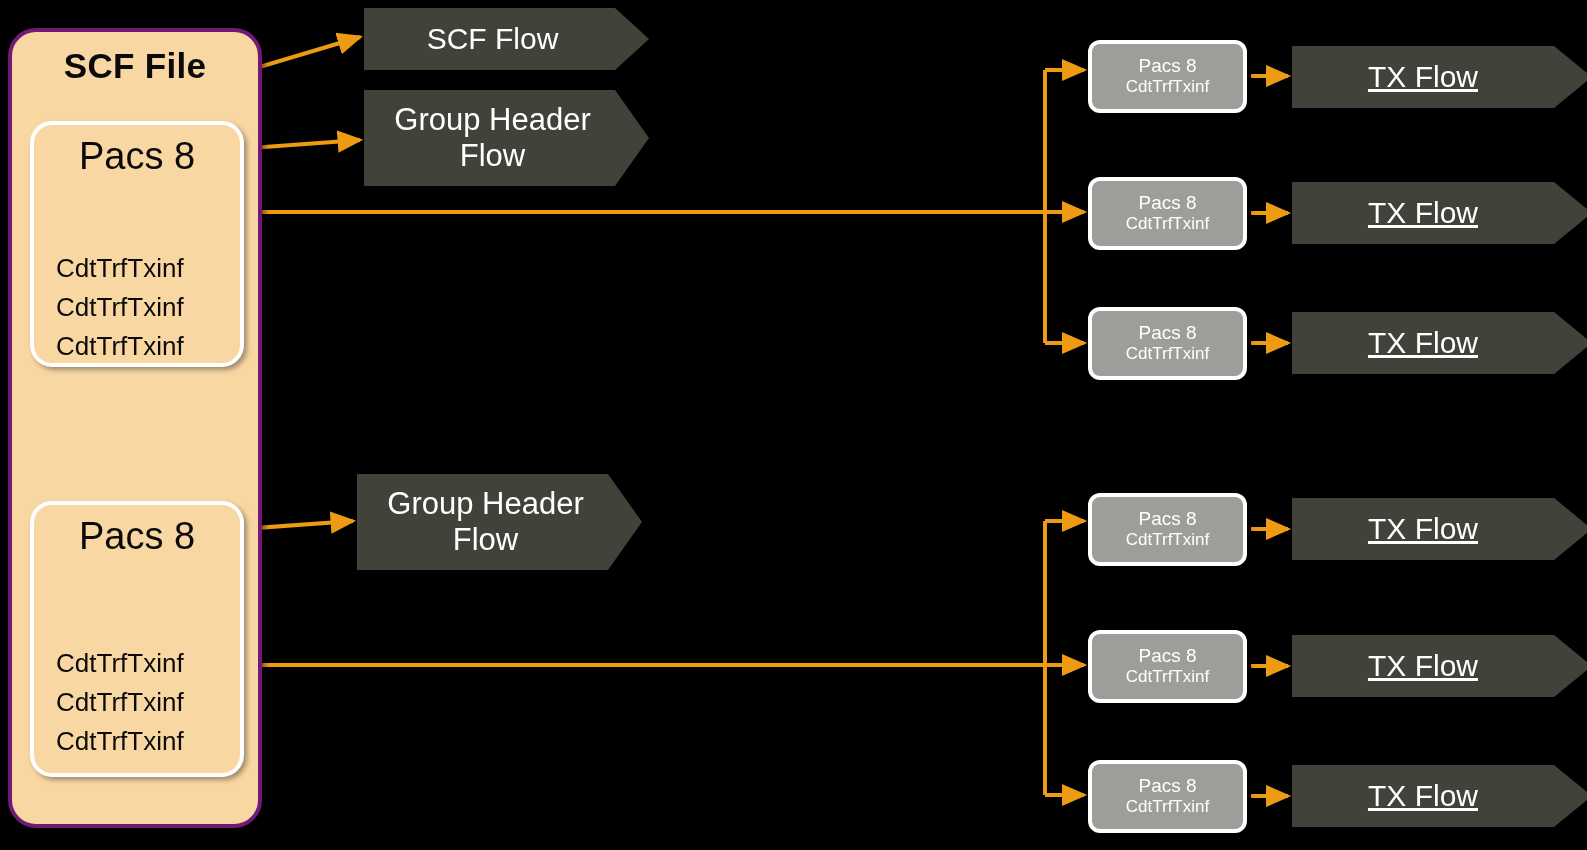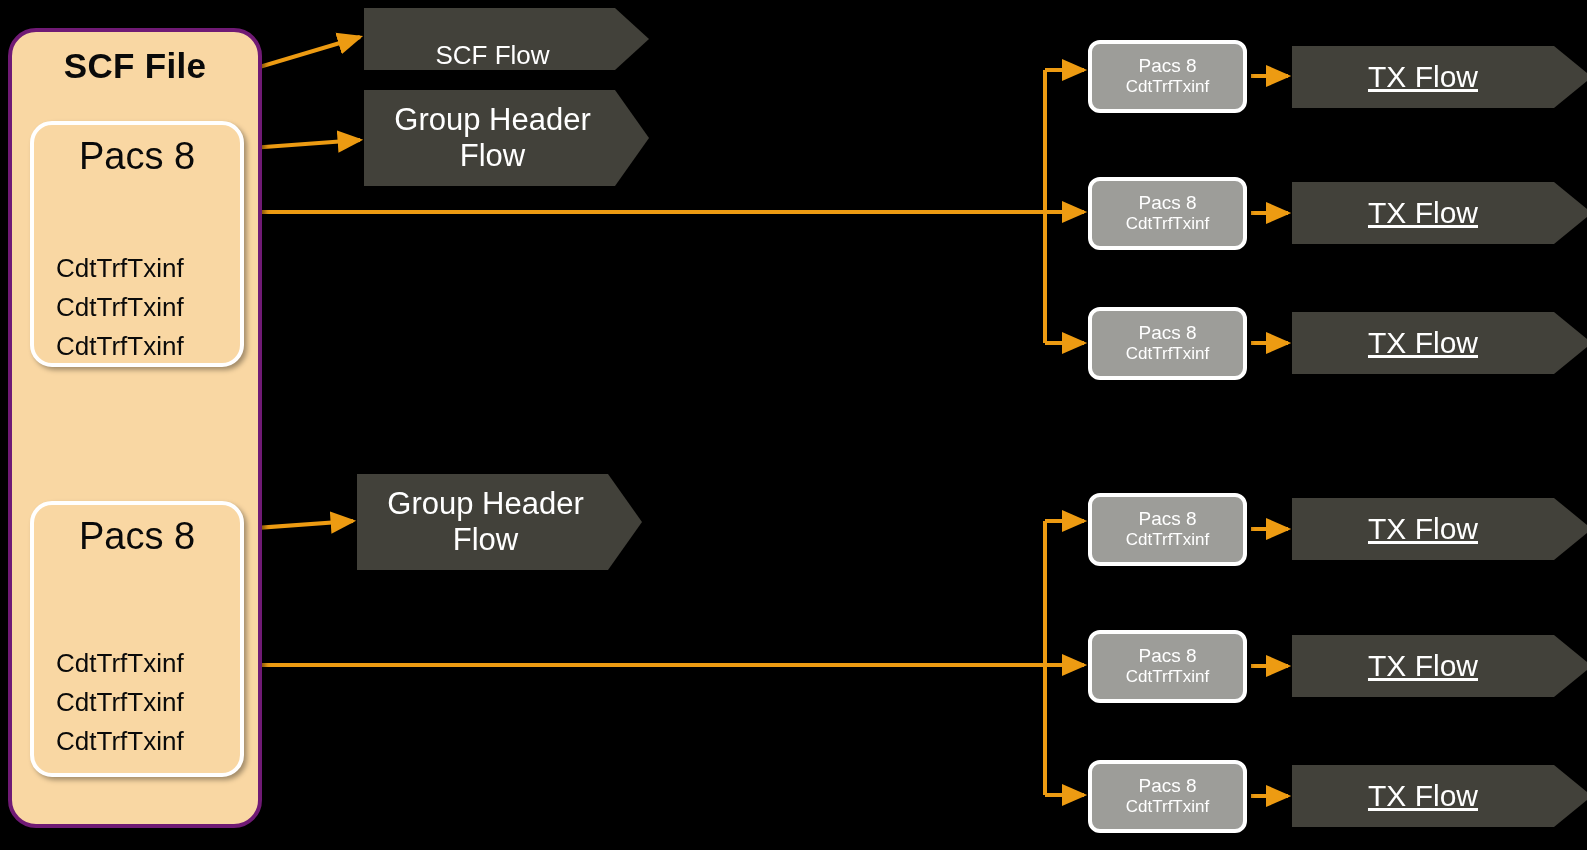--- a/index.html
+++ b/index.html
@@ -96,21 +96,21 @@
     justify-content: center;
     text-align: center;
     box-sizing: border-box;
     -webkit-clip-path: polygon(0 0, calc(100% - 34px) 0, 100% 50%, calc(100% - 34px) 100%, 0 100%);
     clip-path: polygon(0 0, calc(100% - 34px) 0, 100% 50%, calc(100% - 34px) 100%, 0 100%);
     line-height: 1.16;
     z-index: 3;
   }
   .chev .chev-label { padding: 0 34px 0 6px; }
 
-  .chev.scf-flow      { left: 364px; top: 8px;   width: 285px; height: 62px;  font-size: 26px; align-items: flex-end; }
+  .chev.scf-flow      { left: 364px; top: 8px;   width: 285px; height: 62px;  font-size: 30px; }
   .chev.gh-flow-1     { left: 364px; top: 90px;  width: 285px; height: 96px;  font-size: 31px; }
   .chev.gh-flow-2     { left: 357px; top: 474px; width: 285px; height: 96px;  font-size: 31px; }
 
   .chev.tx-flow {
     left: 1292px;
     width: 300px;
     height: 62px;
     font-size: 30px;
     -webkit-clip-path: polygon(0 0, calc(100% - 38px) 0, 100% 50%, calc(100% - 38px) 100%, 0 100%);
     clip-path: polygon(0 0, calc(100% - 38px) 0, 100% 50%, calc(100% - 38px) 100%, 0 100%);

